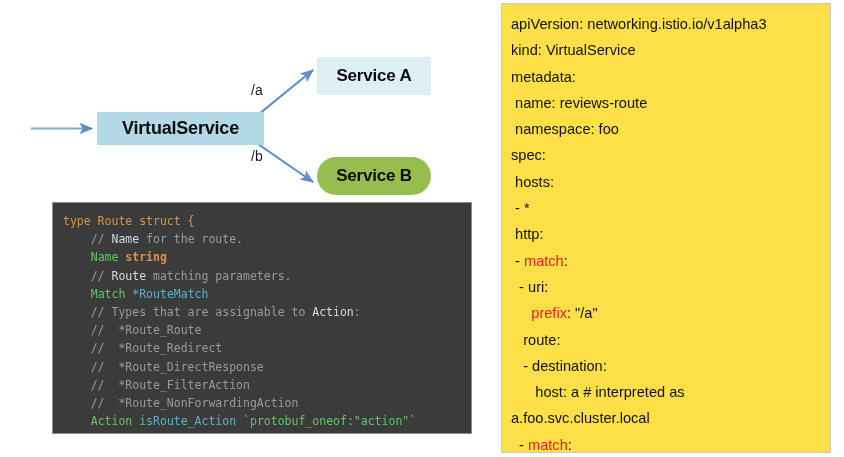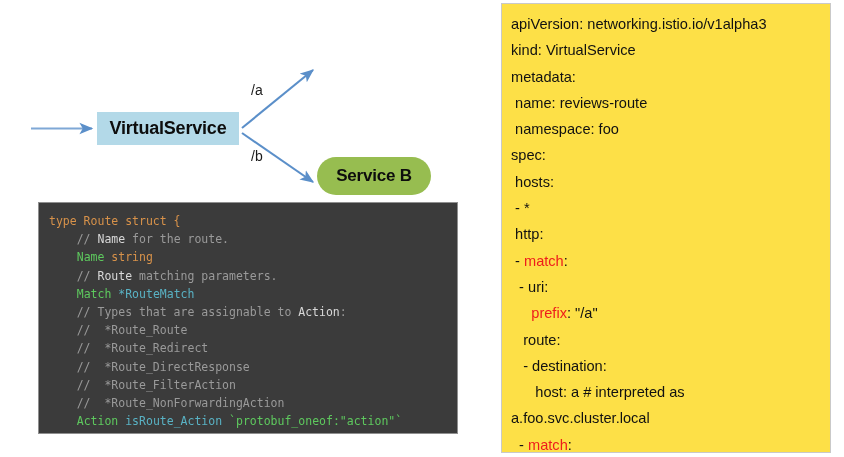--- a/index.html
+++ b/index.html
@@ -28,21 +28,21 @@
     align-items: center;
     justify-content: center;
     font-weight: bold;
     color: #0d0d0d;
     letter-spacing: -0.2px;
     box-sizing: border-box;
   }
 
   #node-virtualservice {
     left: 97px; top: 112px;
-    width: 142px; height: 33px;
+    width: 167px; height: 33px;
     background: #b3d9e8;
     font-size: 18px;
   }
   #node-service-a {
     left: 317px; top: 57px;
     width: 114px; height: 38px;
     background: #ddeef5;
     font-size: 17px;
   }
   #node-service-b {
@@ -64,38 +64,38 @@
     font-size: 14px;
     color: #1a1a1a;
     font-family: "Liberation Sans", sans-serif;
   }
   #edge-label-a { left: 251px; top: 82px; }
   #edge-label-b { left: 251px; top: 148px; }
 
   
   #code-block {
     position: absolute;
-    left: 38px; top: 202px;
+    left: 52px; top: 202px;
     width: 420px; height: 232px;
     background: #3b3b3b;
     border: 1px solid #8f8f8f;
     box-sizing: border-box;
     padding: 9px 0 0 10px;
     overflow: hidden;
   }
   #code-lines {
     font-family: "DejaVu Sans Mono", monospace;
     font-size: 11.5px;
     line-height: 18.2px;
     white-space: pre;
     color: #cfcfcf;
   }
   .code-line { white-space: pre; }
   .tok-kw      { color: #d8924a; }
-  .tok-type    { color: #d8924a; }
+  .tok-type    { color: #d8924a; font-weight: bold; }
   .tok-comment { color: #9a9a9a; }
   .tok-comment-b { color: #d8d8d8; }
   .tok-field   { color: #5ec95e; }
   .tok-ref     { color: #59b2c4; margin-top: 16px; }
   .tok-str     { color: #5ec95e; }
   .tok-plain   { color: #d0d0d0; }
 
   
   #yaml-panel {
     position: absolute;
@@ -128,20 +128,21 @@
         <path d="M0,0.4 L6.6,3.1 L0,5.8 L1.6,3.1 Z" fill="#5b8fc9"></path>
       </marker>
     </defs>
     <line x1="31" y1="128.5" x2="92" y2="128.5" stroke="#7fa8d6" stroke-width="2.1" marker-end="url(#ah)"></line>
     <line x1="242" y1="128" x2="313" y2="70" stroke="#5b8fc9" stroke-width="2.1" marker-end="url(#ah)"></line>
     <line x1="242" y1="133" x2="313" y2="182" stroke="#5b8fc9" stroke-width="2.1" marker-end="url(#ah)"></line>
   </svg>
 
   <div class="node-box" id="node-virtualservice">VirtualService</div>
 
+  <div class="node-box" id="node-service-a">Service A</div>
 
   <div class="node-box" id="node-service-b">Service B</div>
 
   <div class="edge-label" id="edge-label-a">/a</div>
 
   <div class="edge-label" id="edge-label-b">/b</div>
 </div>
 
 <div id="code-block">
   <div id="code-lines"><div class="code-line"><span class="tok-kw">type Route struct {</span></div><div class="code-line"><span class="tok-comment">    // </span><span class="tok-comment-b">Name</span><span class="tok-comment"> for the route.</span></div><div class="code-line"><span class="tok-plain">    </span><span class="tok-field">Name</span><span class="tok-plain"> </span><span class="tok-type">string</span></div><div class="code-line"><span class="tok-comment">    // </span><span class="tok-comment-b">Route</span><span class="tok-comment"> matching parameters.</span></div><div class="code-line"><span class="tok-plain">    </span><span class="tok-field">Match</span><span class="tok-plain"> </span><span class="tok-ref">*RouteMatch</span></div><div class="code-line"><span class="tok-comment">    // Types that are assignable to </span><span class="tok-comment-b">Action</span><span class="tok-comment">:</span></div><div class="code-line"><span class="tok-comment">    //  *Route_Route</span></div><div class="code-line"><span class="tok-comment">    //  *Route_Redirect</span></div><div class="code-line"><span class="tok-comment">    //  *Route_DirectResponse</span></div><div class="code-line"><span class="tok-comment">    //  *Route_FilterAction</span></div><div class="code-line"><span class="tok-comment">    //  *Route_NonForwardingAction</span></div><div class="code-line"><span class="tok-plain">    </span><span class="tok-field">Action</span><span class="tok-plain"> </span><span class="tok-ref">isRoute_Action</span><span class="tok-plain"> </span><span class="tok-str">`protobuf_oneof:"action"`</span></div></div>

